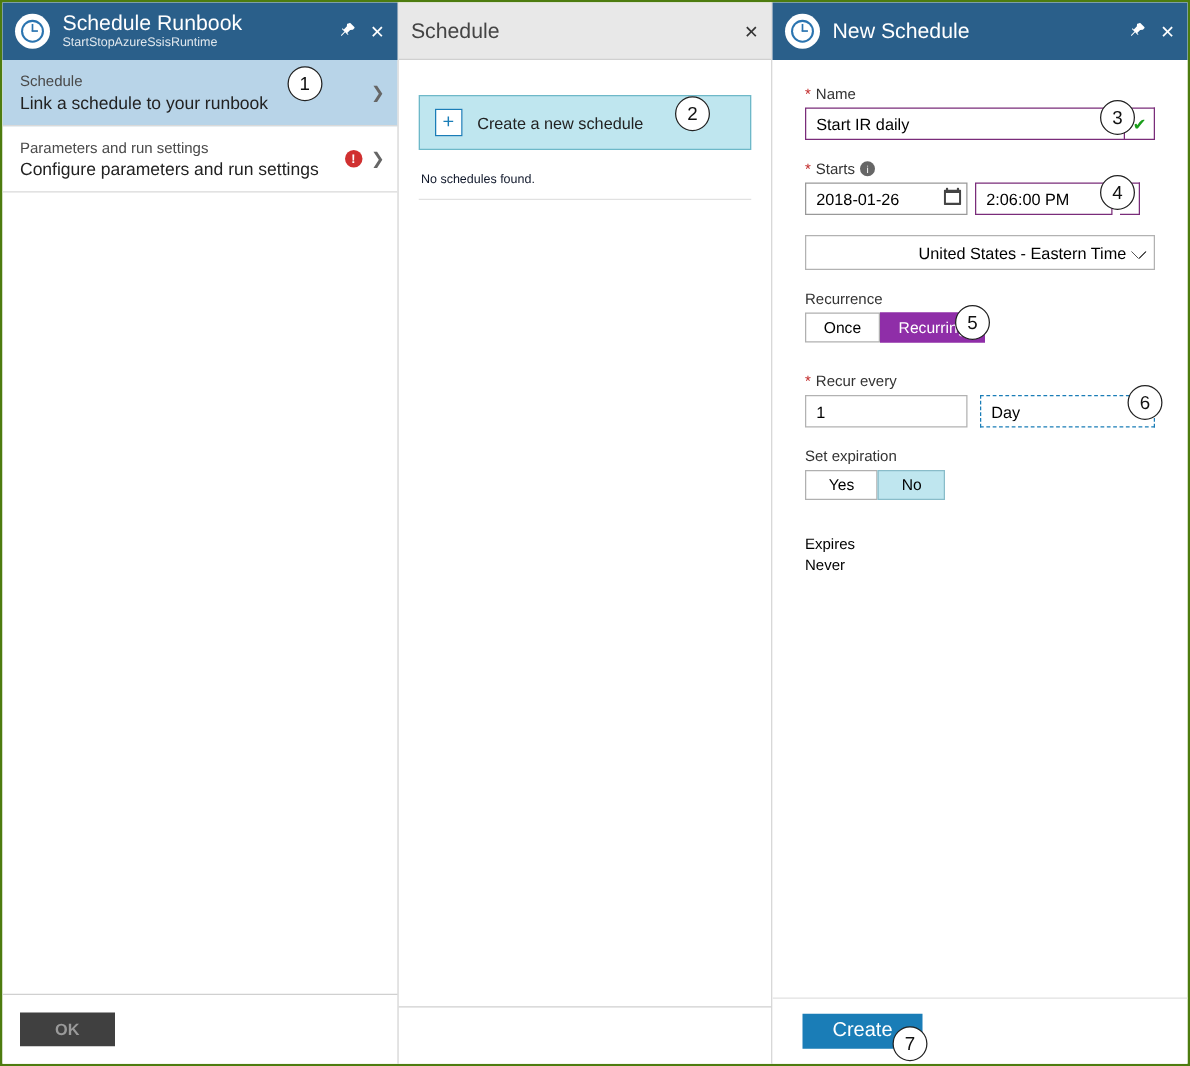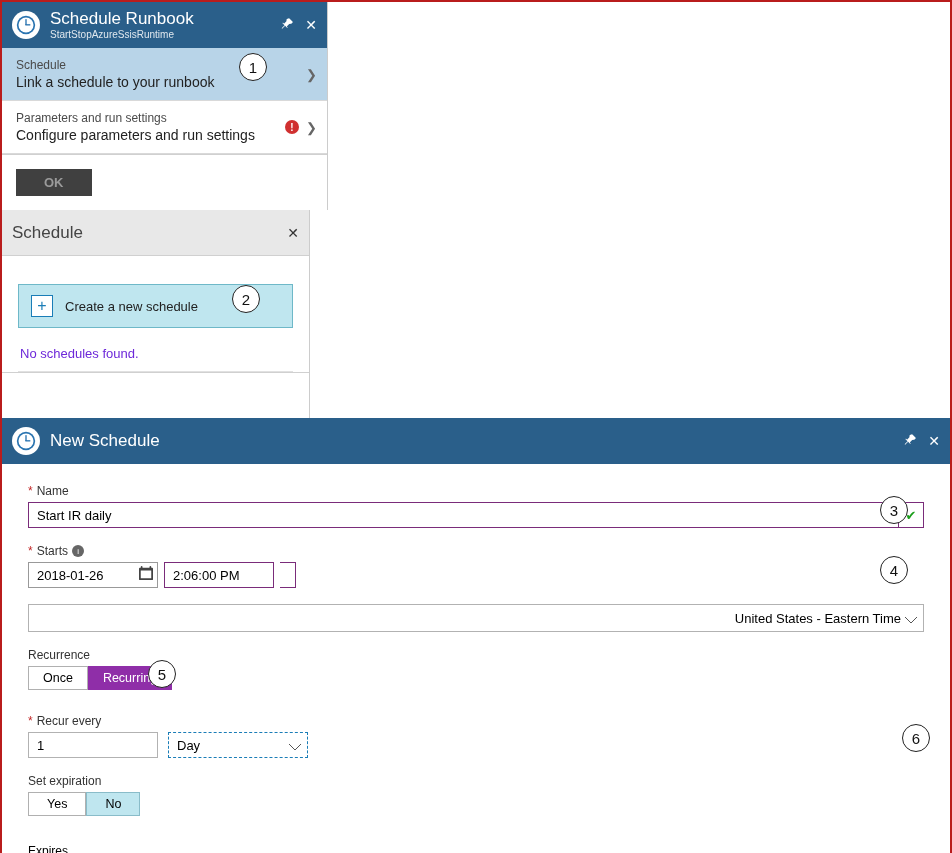--- a/index.html
+++ b/index.html
@@ -11,22 +11,21 @@
     body {
       background: #fff;
       width: 952px;
       height: 853px;
       overflow: hidden;
     }
     .container {
       display: flex;
       width: 100%;
       height: 100%;
-      border: 2px solid #b91c1c;
-      flex-direction: column;
+      border: 2px solid #4d7c0f;
     }
     .panel {
       display: flex;
       flex-direction: column;
       position: relative;
       background: #fff;
     }
     .panel.p1 { width: 326px; border-right: 1px solid #ccc; }
     .panel.p2 { width: 308px; border-right: 1px solid #ccc; }
     .panel.p3 { flex: 1; }
@@ -110,21 +109,21 @@
       align-items: center;
       gap: 12px;
       cursor: pointer;
       position: relative;
     }
     .plus-box {
       width: 22px; height: 22px; border: 1px solid #1a7db7;
       color: #1a7db7; background:#fff; display:flex; align-items:center; justify-content:center; font-size:16px; font-weight: 300;
     }
     .cs-text { font-size: 13px; color: #222; }
-    .no-sched { margin: 18px 18px 6px 18px; font-size: 13px; color:#6d28d9; }
+    .no-sched { margin: 18px 18px 6px 18px; font-size: 10px; color:#0f172a; }
     .sep { margin: 10px 16px 0 16px; border-bottom: 1px solid #e1e1e1; }
 
     
     .form-area { padding: 20px 26px 12px 26px; }
     .field { margin-bottom: 16px; position: relative; }
     .lbl { font-size: 12px; color: #333; margin-bottom: 4px; display:flex; align-items:center; gap:4px; }
     .lbl .req { color: #c12727; }
     .lbl .info { width:12px;height:12px;border-radius:50%;background:#666;color:#fff;font-size:8px;display:inline-flex;align-items:center;justify-content:center; }
     .name-wrap { display:flex; align-items:flex-end; }
     .text-in {
@@ -164,21 +163,21 @@
         linear-gradient(-45deg, transparent 46%, #555 46%, #555 54%, transparent 54%) right 6px top 11px / 6px 6px no-repeat,
         #fff;
     }
     .expires .lbl2 { font-size:12px; margin-bottom:3px; }
     .expires .val  { font-size:12px; }
 
     
     .create-bar {
       position:absolute; bottom:0; left:0; right:0; padding:12px 24px; border-top:1px solid #e1e1e1;
     }
-    .create-btn { background:#1a7db7; color:#fff; border:none; font-size:13px; padding:5px 24px; cursor:pointer; }
+    .create-btn { background:#1a7db7; color:#fff; border:none; font-size:16px; padding:5px 24px; cursor:pointer; }
 
     
     .callout {
       position:absolute;
       width:28px;height:28px;border-radius:50%;
       background:#fff;border:1px solid #222;
       display:flex;align-items:center;justify-content:center;
       font-size:15px;font-weight:500;color:#111;
       z-index:10;
     }

